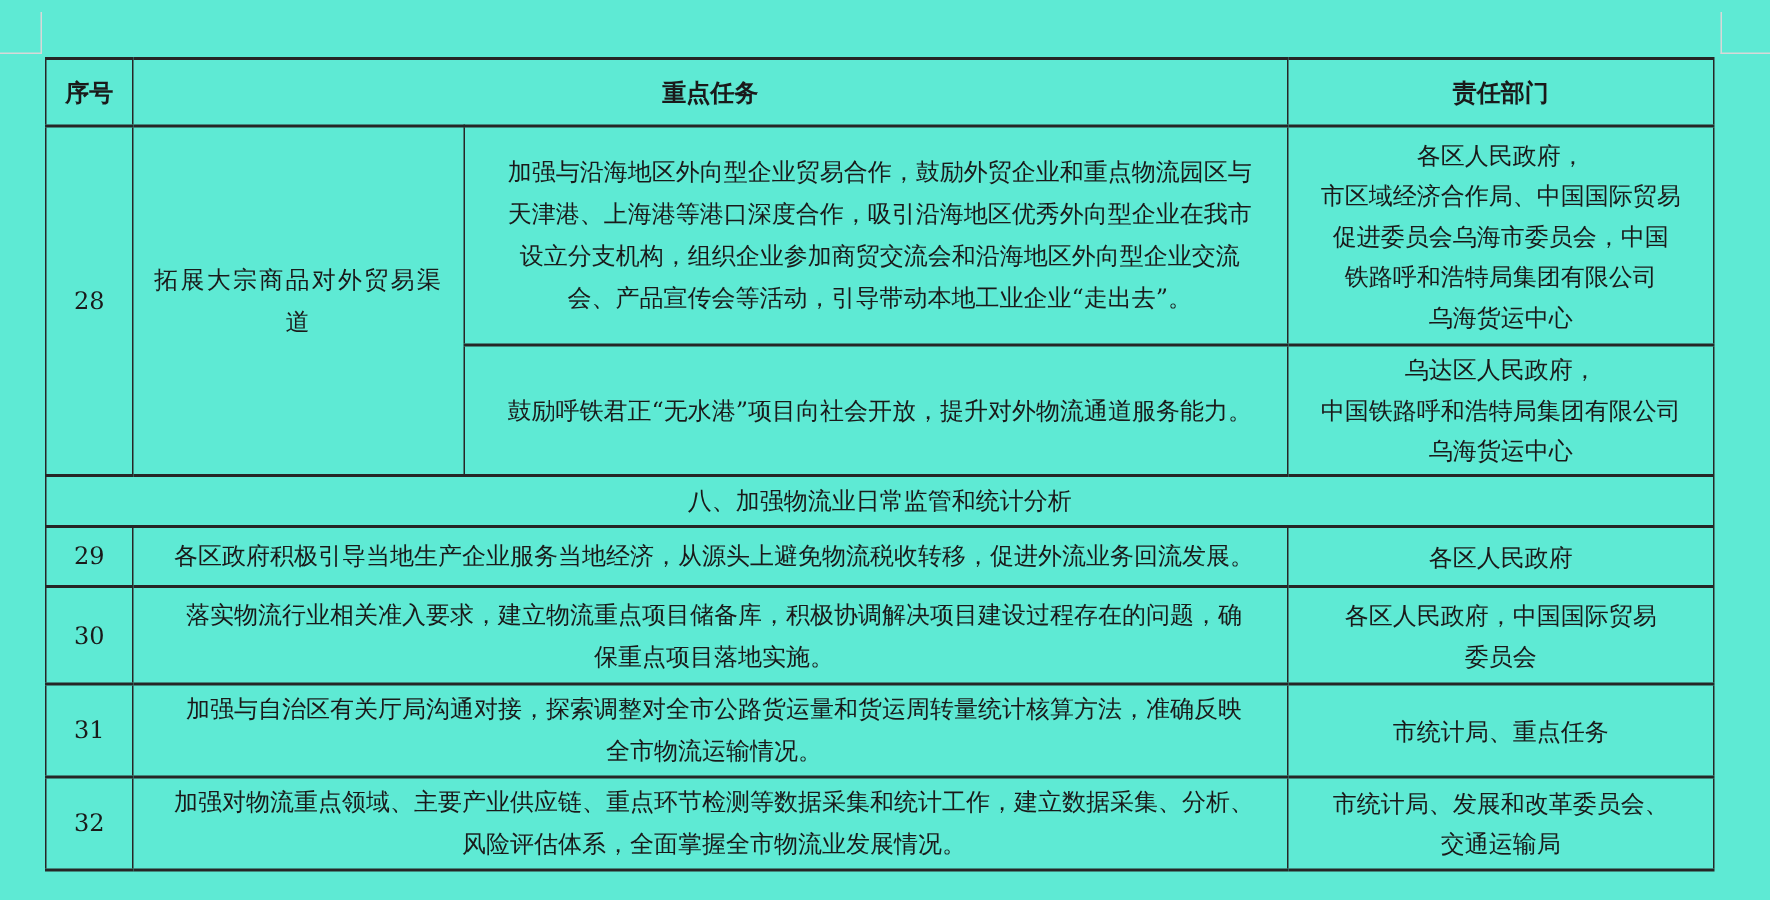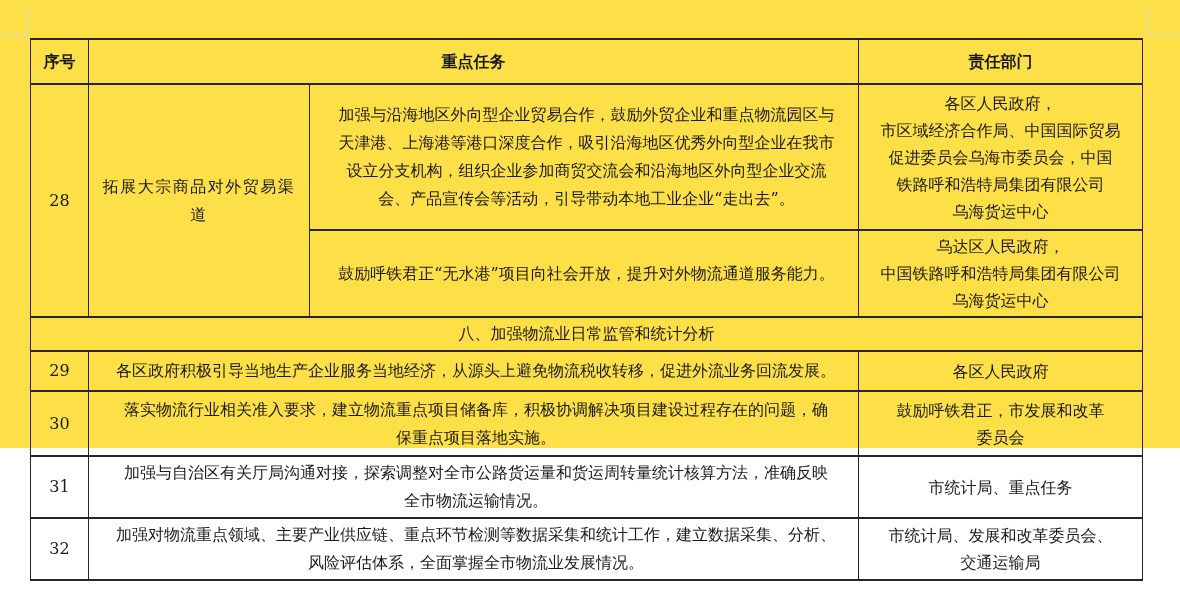--- a/index.html
+++ b/index.html
@@ -2,21 +2,21 @@
 <html><head>
 <meta charset="utf-8">
 <style>
   html,body{margin:0;padding:0;}
   body{
     width:1180px;height:600px;overflow:hidden;
     background:#ffffff;
     font-family:"DejaVu Serif","Liberation Serif",serif;
     color:#1a1a1a;
   }
-  .page{position:relative;width:1180px;height:448px;background:#fde047;}
+  .page{position:relative;width:1180px;height:600px;background:#5eead4;}
 
   
   .crop-mark{position:absolute;top:8px;height:27px;}
   .crop-mark.tl{left:0;width:27px;border-right:1px solid #d8d8d8;border-bottom:1px solid #d8d8d8;}
   .crop-mark.tr{left:1147px;width:33px;border-left:1px solid #d8d8d8;border-bottom:1px solid #d8d8d8;}
 
   table.doc-table{
     position:absolute;left:30px;top:38px;width:1112px;
     border-collapse:collapse;table-layout:fixed;
   }
@@ -93,21 +93,21 @@
       <tr class="r29">
         <td class="seq">29</td>
         <td class="task" colspan="2">各区政府积极引导当地生产企业服务当地经济，从源头上避免物流税收转移，促进外流业务回流发展。</td>
         <td class="dept">各区人民政府</td>
       </tr>
 
       <tr class="r30">
         <td class="seq">30</td>
         <td class="task" colspan="2">落实物流行业相关准入要求，建立物流重点项目储备库，积极协调解决项目建设过程存在的问题，确
 保重点项目落地实施。</td>
-        <td class="dept">鼓励呼铁君正，市发展和改革
+        <td class="dept">各区人民政府，中国国际贸易
 委员会</td>
       </tr>
 
       <tr class="r31">
         <td class="seq">31</td>
         <td class="task" colspan="2">加强与自治区有关厅局沟通对接，探索调整对全市公路货运量和货运周转量统计核算方法，准确反映
 全市物流运输情况。</td>
         <td class="dept">市统计局、重点任务</td>
       </tr>
 

